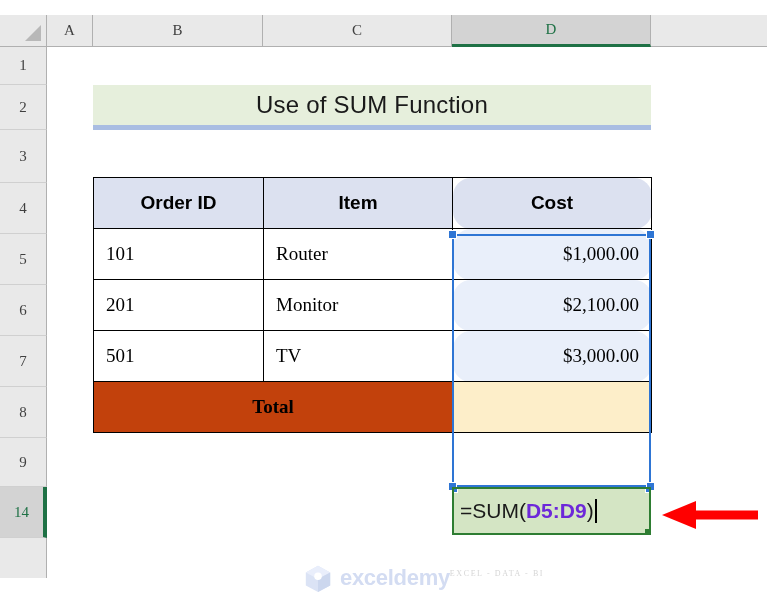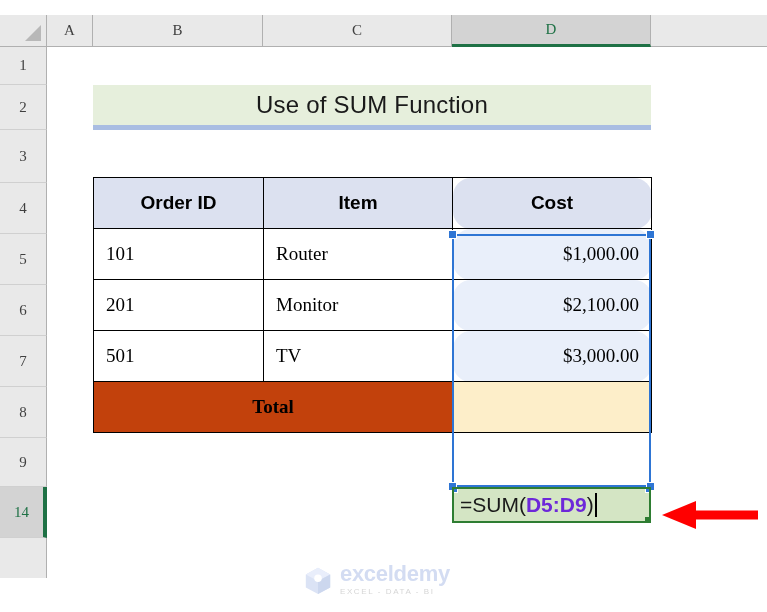--- a/index.html
+++ b/index.html
@@ -136,21 +136,21 @@
   }
   .h-tl { left: -6px; top: -6px; }
   .h-tr { right: -6px; top: -6px; }
   .h-bl { left: -6px; bottom: -6px; }
   .h-br { right: -6px; bottom: -6px; }
 
   
   .active-cell {
     position: absolute;
     left: 452px; top: 487px;
-    width: 199px; height: 36px;
+    width: 199px; height: 48px;
     background: #d4e5c4;
     border: 2px solid #2e7d32;
     display: flex; align-items: center;
     padding-left: 6px;
     font-family: "Liberation Sans", sans-serif;
     font-size: 21px;
     color: #1a1a1a;
     overflow: hidden;
   }
   .ref-blue { color: #6d28d9; font-weight: bold; }
@@ -178,28 +178,29 @@
   }
 
   
   .watermark {
     position: absolute;
     left: 303px; top: 563px;
     display: flex; align-items: center; gap: 7px;
     opacity: 1;
   }
   .wm-cube { width: 30px; height: 30px; }
-  .wm-text { display: flex; flex-direction: column; line-height: 1; }
+  .wm-text { display: flex; flex-direction: row; line-height: 1; }
   .wm-name {
     font-size: 22px; font-weight: bold; color: #d3dcf2;
     letter-spacing: -0.3px;
   }
   .wm-sub {
     font-size: 8px; color: #d6d6d6; letter-spacing: 1.6px;
     margin-top: 3px;
+    font-family: Liberation Serif, serif;
   }
 </style>
 </head>
 <body>
 
 <div id="sheet">
 
   <div class="col-header-strip"></div>
 
   <div class="corner-box">

